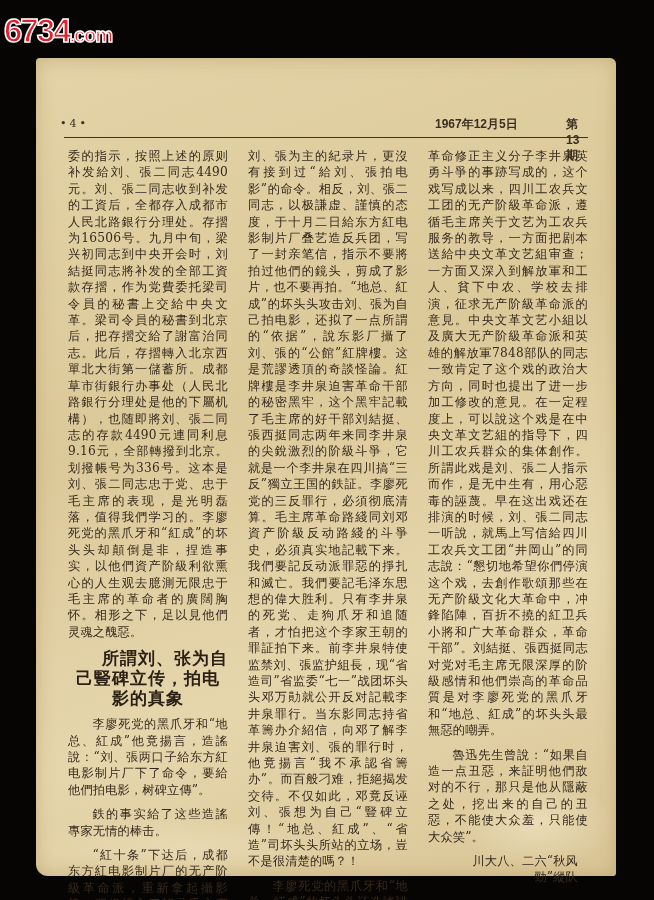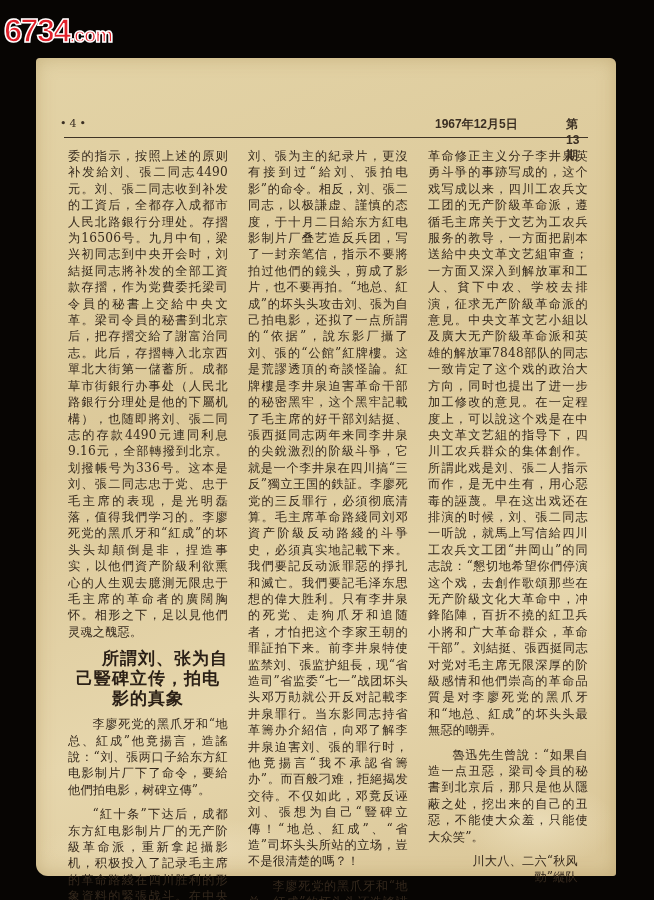--- a/index.html
+++ b/index.html
@@ -69,28 +69,29 @@
     <span class="page-num">•4•</span>
     <span class="date">1967年12月5日</span>
     <span class="issue">第13期</span>
   </div>
   <div class="rule"></div>
 
   <div class="col col1">
     <p class="noindent">委的指示，按照上述的原则补发給刘、張二同志4490元。刘、張二同志收到补发的工資后，全都存入成都市人民北路銀行分理处。存摺为16506号。九月中旬，梁兴初同志到中央开会时，刘結挺同志將补发的全部工資款存摺，作为党費委托梁司令員的秘書上交給中央文革。梁司令員的秘書到北京后，把存摺交給了謝富治同志。此后，存摺轉入北京西單北大街第一儲蓄所。成都草市街銀行办事处（人民北路銀行分理处是他的下屬机構），也随即將刘、張二同志的存款4490元連同利息9.16元，全部轉撥到北京。划撥帳号为336号。这本是刘、張二同志忠于党、忠于毛主席的表现，是光明磊落，值得我們学习的。李廖死党的黑爪牙和“紅成”的坏头头却顛倒是非，捏造事实，以他們資产阶級利欲熏心的人生观去臆測无限忠于毛主席的革命者的廣闊胸怀。相形之下，足以見他們灵魂之醜惡。</p>
     <p class="headline">所謂刘、张为自己豎碑立传，拍电影的真象</p>
     <p>李廖死党的黑爪牙和“地总、紅成”他竟揚言，造謠說：“刘、張两口子給东方紅电影制片厂下了命令，要給他們拍电影，树碑立傳”。</p>
+    <p>鉄的事实給了这些造謠專家无情的棒击。</p>
     <p>“紅十条”下达后，成都东方紅电影制片厂的无产阶級革命派，重新拿起攝影机，积极投入了記录毛主席的革命路綫在四川胜利的形象資料的緊張战斗。在中央文革小組的关怀下，和省革籌的正确領导下，拍攝了李井泉罪行和宜宾两条路綫斗爭的影片。其中有一些張西挺同志控訴李井泉的罪行和刘結挺同志与宜宾革命派談話的鏡头。这完全是宣傳报道，无可非議的，而且影片中，群众和群众組織負責人的鏡头比他們的多得多。总的說来东方紅电影制片厂从来拍攝过以</p>
   </div>
 
   <div class="col col2">
     <p class="noindent">刘、張为主的紀录片，更沒有接到过“給刘、張拍电影”的命令。相反，刘、張二同志，以极謙虚、謹慎的态度，于十月二日給东方紅电影制片厂叠艺造反兵团，写了一封亲笔信，指示不要將拍过他們的鏡头，剪成了影片，也不要再拍。“地总、紅成”的坏头头攻击刘、張为自己拍电影，还拟了一点所謂的“依据”，說东影厂攝了刘、張的“公館”紅牌樓。这是荒謬透頂的奇談怪論。紅牌樓是李井泉迫害革命干部的秘密黑牢，这个黑牢記載了毛主席的好干部刘結挺、張西挺同志两年来同李井泉的尖銳激烈的阶級斗爭，它就是一个李井泉在四川搞“三反”獨立王国的鉄証。李廖死党的三反罪行，必須彻底清算。毛主席革命路綫同刘邓資产阶級反动路綫的斗爭史，必須真实地記載下来。我們要記反动派罪惡的掙扎和滅亡。我們要記毛泽东思想的偉大胜利。只有李井泉的死党、走狗爪牙和追随者，才怕把这个李家王朝的罪証拍下来。前李井泉特使监禁刘、張监护組長，现“省造司”省监委“七一”战团坏头头邓万勛就公开反对記載李井泉罪行。当东影同志持省革籌办介紹信，向邓了解李井泉迫害刘、張的罪行时，他竟揚言“我不承認省籌办”。而百般刁难，拒絕揭发交待。不仅如此，邓竟反诬刘、張想为自己“豎碑立傳！“地总、紅成”、“省造”司坏头头所站的立场，豈不是很清楚的嗎？！</p>
     <p>李廖死党的黑爪牙和“地总、紅成”的坏头头还造謠誹謗說：“話剧‘敢把皇帝拉下馬’是按照刘、張的旨意为他們歌功頌德的”。</p>
 
   </div>
 
   <div class="col col3">
     <p class="noindent">革命修正主义分子李井泉英勇斗爭的事跡写成的，这个戏写成以来，四川工农兵文工团的无产阶級革命派，遵循毛主席关于文艺为工农兵服务的教导，一方面把剧本送給中央文革文艺組审查；一方面又深入到解放軍和工人、貧下中农、学校去排演，征求无产阶級革命派的意見。中央文革文艺小組以及廣大无产阶級革命派和英雄的解放軍7848部队的同志一致肯定了这个戏的政治大方向，同时也提出了进一步加工修改的意見。在一定程度上，可以說这个戏是在中央文革文艺組的指导下，四川工农兵群众的集体創作。所謂此戏是刘、張二人指示而作，是无中生有，用心惡毒的誣蔑。早在这出戏还在排演的时候，刘、張二同志一听說，就馬上写信給四川工农兵文工团“井岡山”的同志說：“懇切地希望你們停演这个戏，去創作歌頌那些在无产阶級文化大革命中，冲鋒陷陣，百折不撓的紅卫兵小將和广大革命群众，革命干部”。刘結挺、張西挺同志对党对毛主席无限深厚的阶級感情和他們崇高的革命品質是对李廖死党的黑爪牙和“地总、紅成”的坏头头最無惡的嘲弄。</p>
-    <p>魯迅先生曾說：“如果自造一点丑惡，梁司令員的秘書到北京后，那只是他从隱蔽之处，挖出来的自己的丑惡，不能使大众羞，只能使大众笑”。</p>
+    <p>魯迅先生曾說：“如果自造一点丑惡，来証明他們敌对的不行，那只是他从隱蔽之处，挖出来的自己的丑惡，不能使大众羞，只能使大众笑”。</p>
     <p class="sig">川大八、二六“秋风勁”縱队</p>
 
   </div>
 </div>
 
 </body></html>

